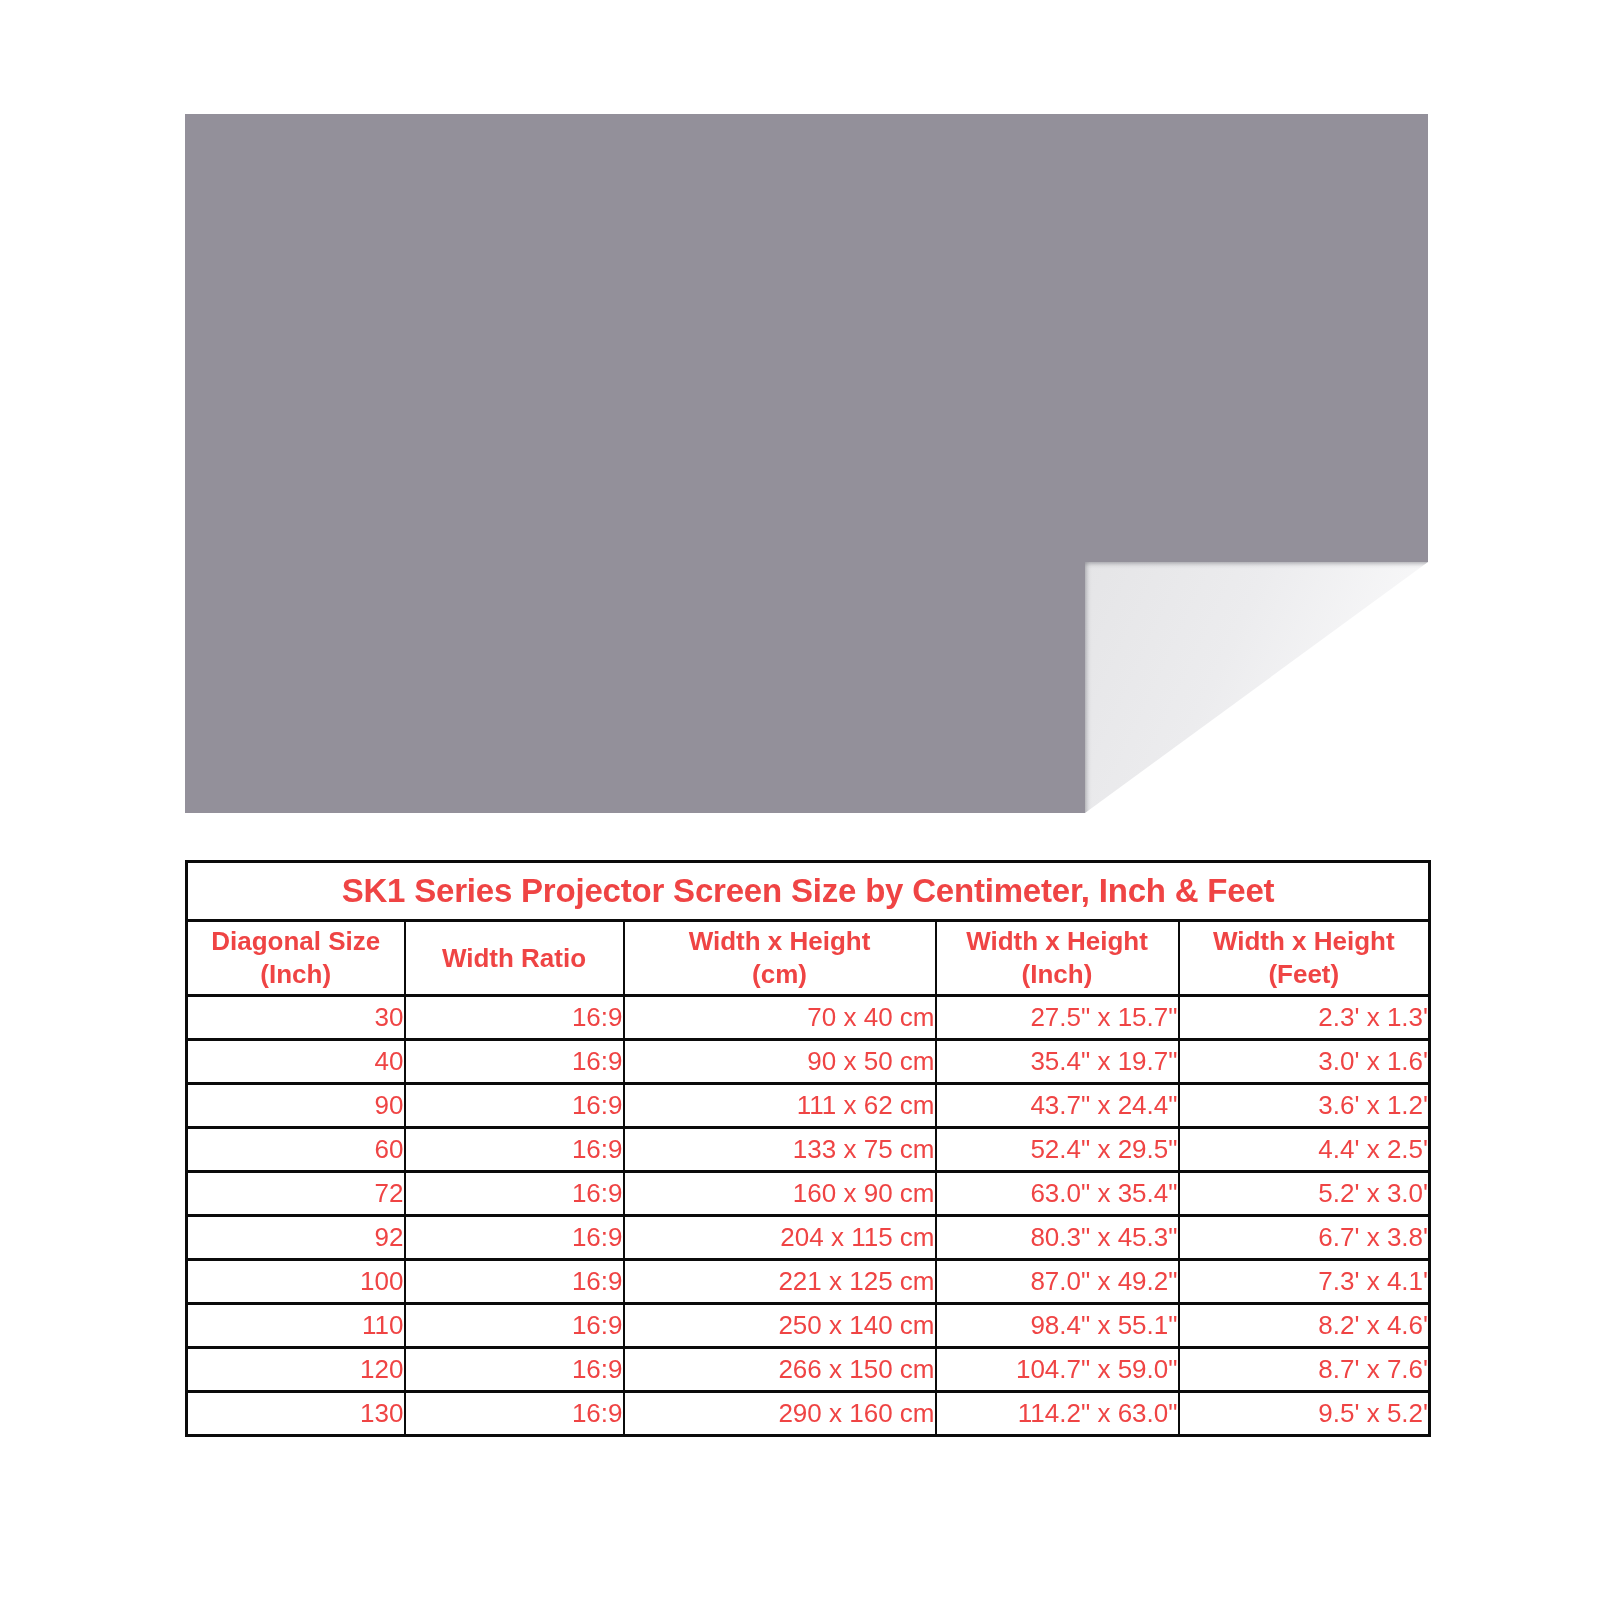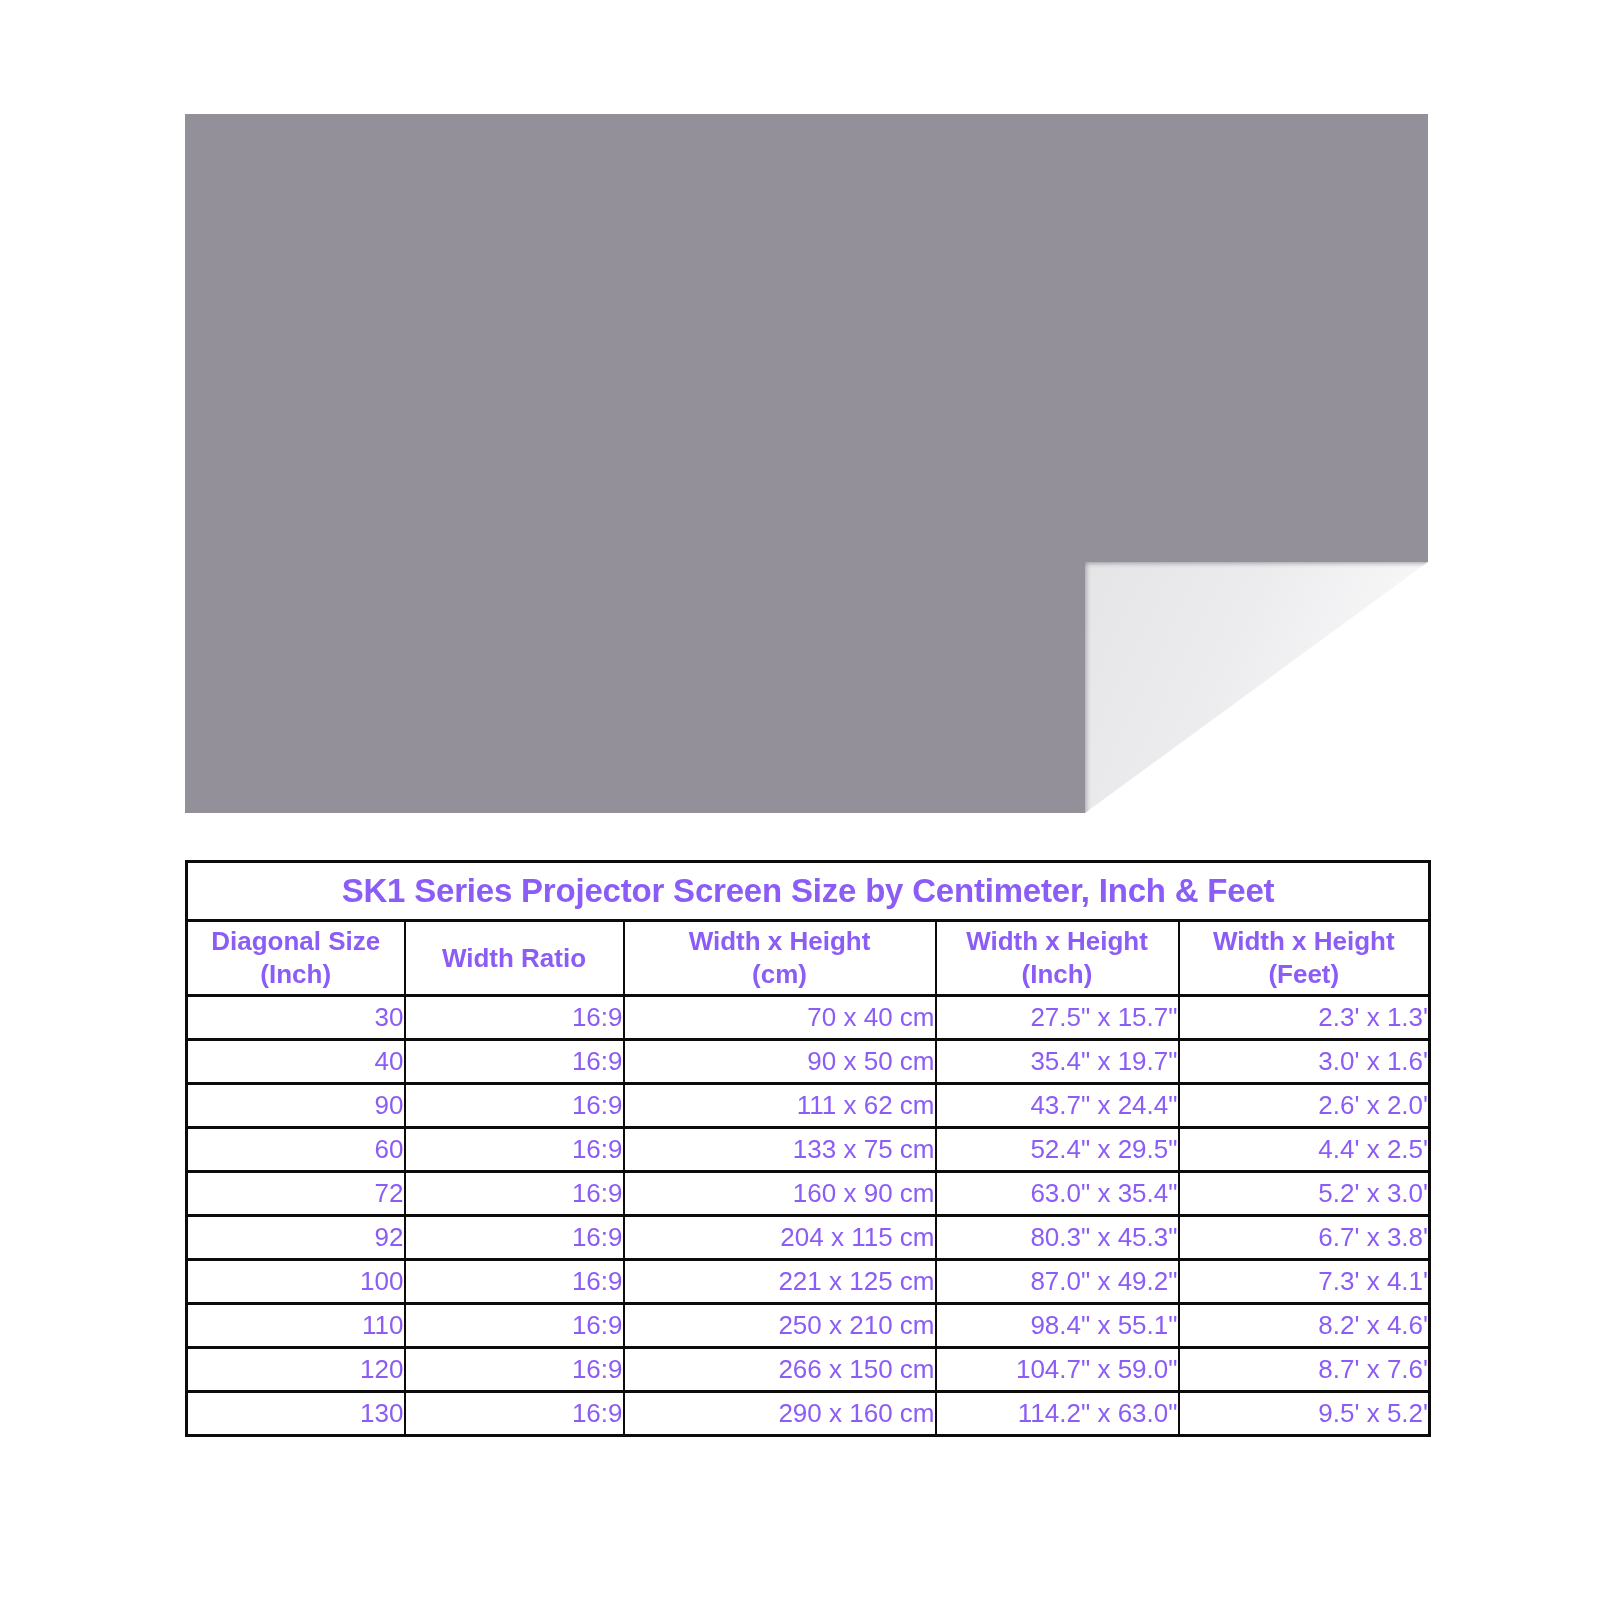--- a/index.html
+++ b/index.html
@@ -39,21 +39,21 @@
 
   
   table.spec {
     position: absolute;
     left: 185px;
     top: 860px;
     width: 1243px;
     border-collapse: collapse;
     table-layout: fixed;
     background: #ffffff;
-    color: #8b5cf6;
+    color: #ef4444;
   }
   table.spec td, table.spec th {
     border: 2px solid #0b0b0b;
     text-align: center;
     vertical-align: middle;
     padding: 0;
     overflow: hidden;
   }
   table.spec { border: 3px solid #0b0b0b; }
   table.spec tr.title-row td {
@@ -133,21 +133,21 @@
       <td>16:9</td>
       <td>90 x 50 cm</td>
       <td>35.4" x 19.7"</td>
       <td>3.0' x 1.6'</td>
     </tr>
     <tr class="data-row">
       <td>90</td>
       <td>16:9</td>
       <td>111 x 62 cm</td>
       <td>43.7" x 24.4"</td>
-      <td>2.6' x 2.0'</td>
+      <td>3.6' x 1.2'</td>
     </tr>
     <tr class="data-row">
       <td>60</td>
       <td>16:9</td>
       <td>133 x 75 cm</td>
       <td>52.4" x 29.5"</td>
       <td>4.4' x 2.5'</td>
     </tr>
     <tr class="data-row">
       <td>72</td>
@@ -166,21 +166,21 @@
     <tr class="data-row">
       <td>100</td>
       <td>16:9</td>
       <td>221 x 125 cm</td>
       <td>87.0" x 49.2"</td>
       <td>7.3' x 4.1'</td>
     </tr>
     <tr class="data-row">
       <td>110</td>
       <td>16:9</td>
-      <td>250 x 210 cm</td>
+      <td>250 x 140 cm</td>
       <td>98.4" x 55.1"</td>
       <td>8.2' x 4.6'</td>
     </tr>
     <tr class="data-row">
       <td>120</td>
       <td>16:9</td>
       <td>266 x 150 cm</td>
       <td>104.7" x 59.0"</td>
       <td>8.7' x 7.6'</td>
     </tr>

